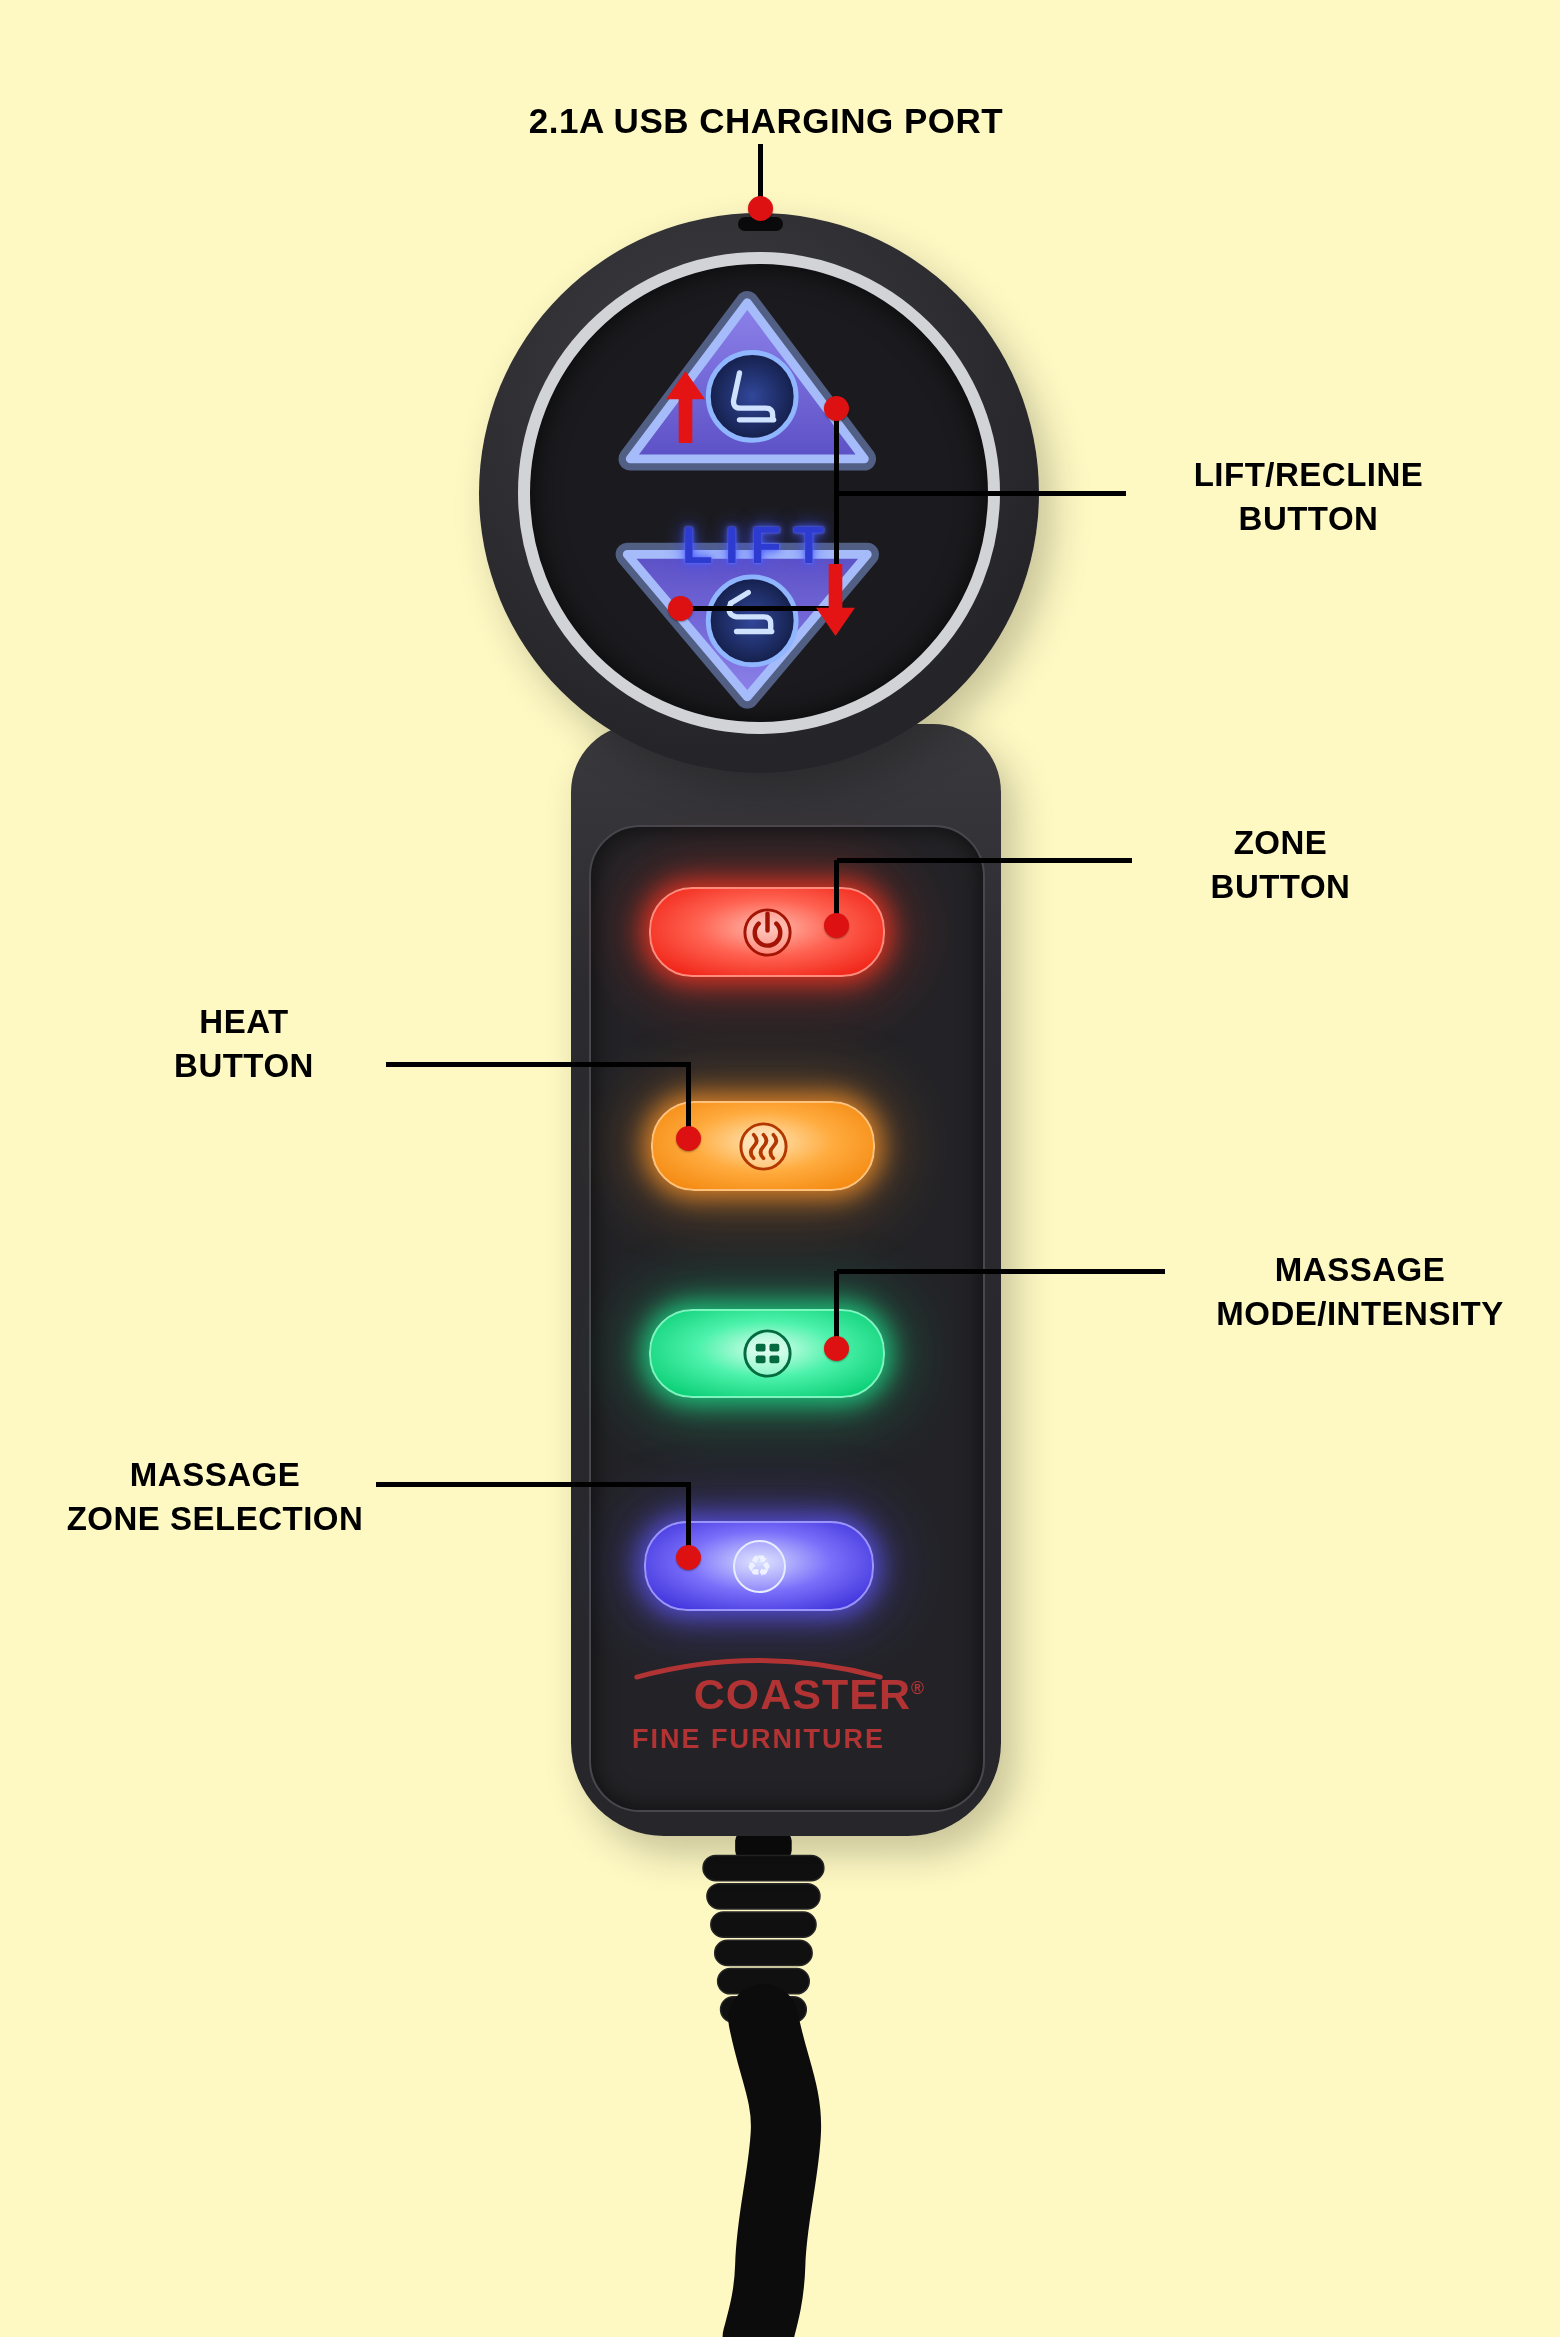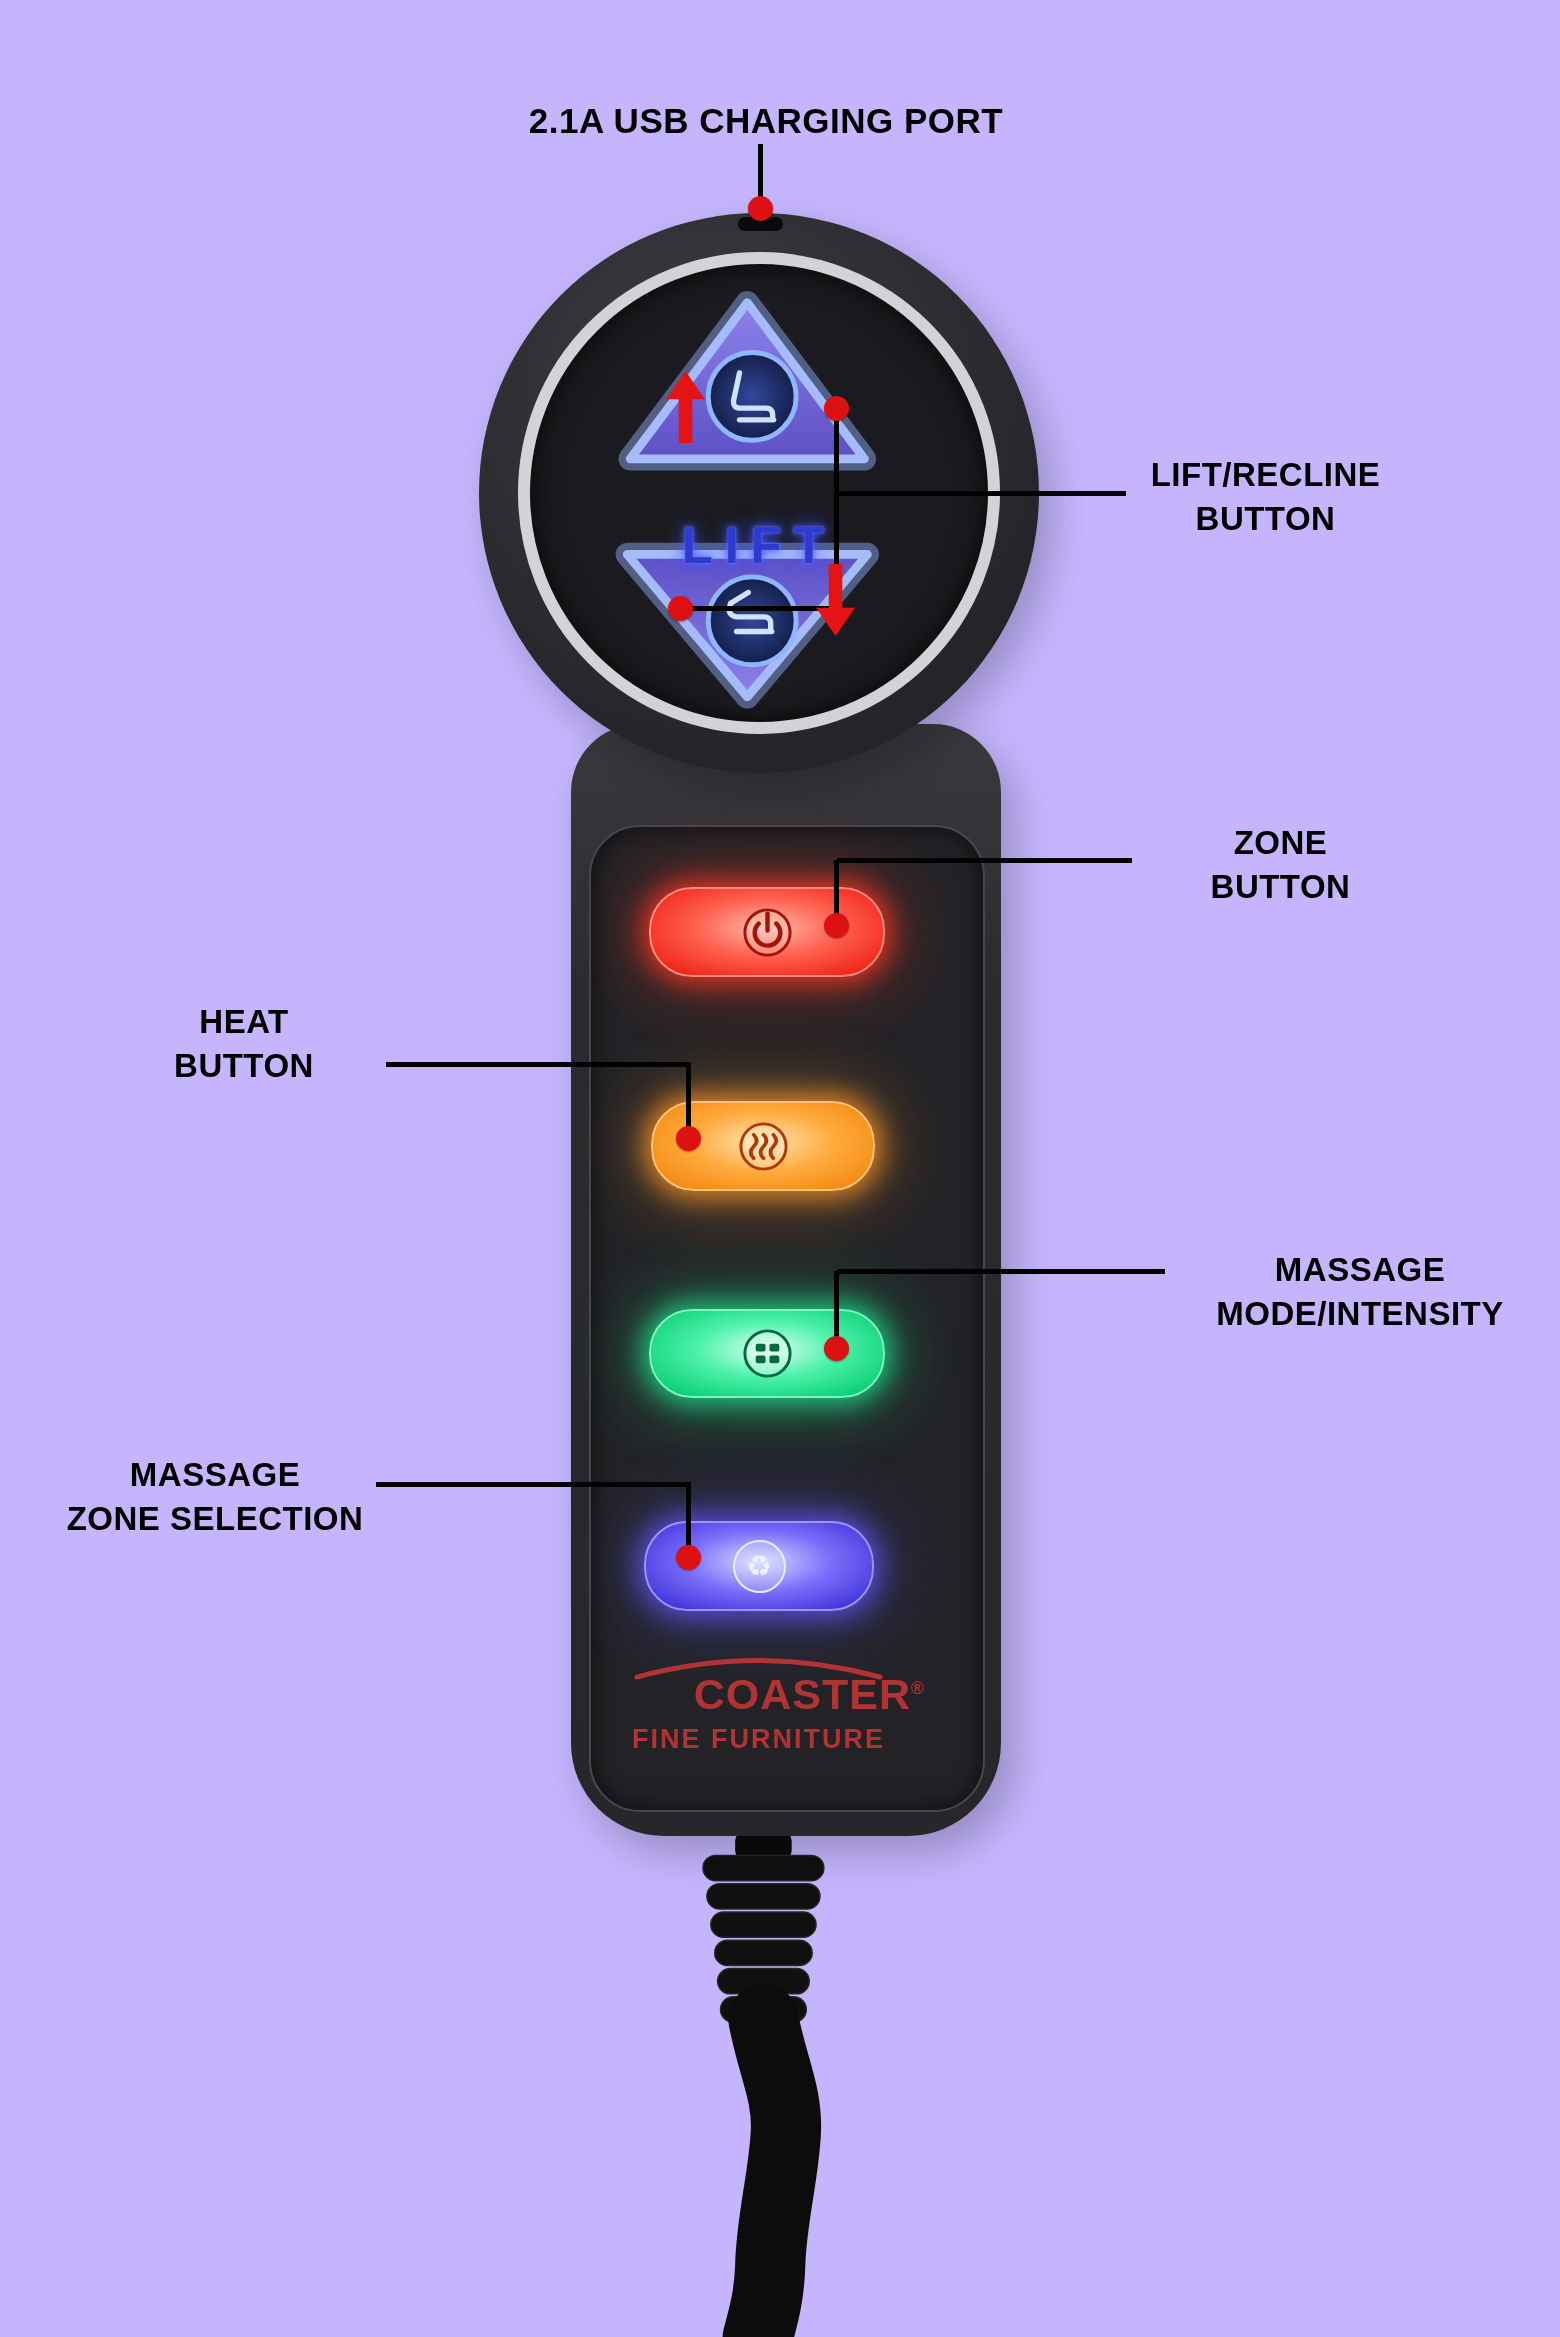--- a/index.html
+++ b/index.html
@@ -1,16 +1,16 @@
 <!DOCTYPE html>
 <html><head>
 <meta charset="utf-8">
 <style>
   html,body{margin:0;padding:0;background:#fff;}
-  .stage{position:relative;width:1560px;height:2338px;background:#c4b5fd;
+  .stage{position:relative;width:1560px;height:2338px;background:#fef9c3;
          font-family:"Liberation Sans",sans-serif;overflow:hidden;}
 
   
   .lbl{position:absolute;font-weight:700;font-size:33px;line-height:44px;
        color:#000;text-align:center;z-index:40;letter-spacing:0.5px;}
   .lbl span{display:block;}
   .lbl.title{font-size:35px;}
   .cline{position:absolute;background:#000;z-index:39;}
   .cdot{position:absolute;width:25px;height:25px;border-radius:50%;
         background:#dd1111;z-index:42;box-shadow:0 1px 2px rgba(0,0,0,.35);}
@@ -185,21 +185,21 @@
   <div class="brandline">
     <span style="display:inline">COASTER</span><sup>®</sup>
   </div>
   <div class="tagline">FINE FURNITURE</div>
 
   <div class="cline" style="left:834px;top:409px;width:4.9px;height:202px;"></div>
   <div class="cline" style="left:837px;top:491px;width:289px;height:4.9px;"></div>
   <div class="cline" style="left:681px;top:606px;width:156px;height:4.9px;"></div>
   <div class="cdot" style="left:824px;top:396px;"></div>
   <div class="cdot" style="left:668px;top:596px;"></div>
-  <div class="lbl" style="left:1090px;top:453px;width:351px;">
+  <div class="lbl" style="left:1133px;top:453px;width:351px;">
     <span>LIFT/RECLINE</span>
     <span>BUTTON</span>
   </div>
 
   <div class="cline" style="left:834px;top:860px;width:4.9px;height:68px;"></div>
   <div class="cline" style="left:837px;top:858px;width:295px;height:4.9px;"></div>
   <div class="cdot" style="left:824px;top:913px;"></div>
   <div class="lbl" style="left:1139px;top:821px;width:283px;">
     <span>ZONE</span>
     <span>BUTTON</span>

